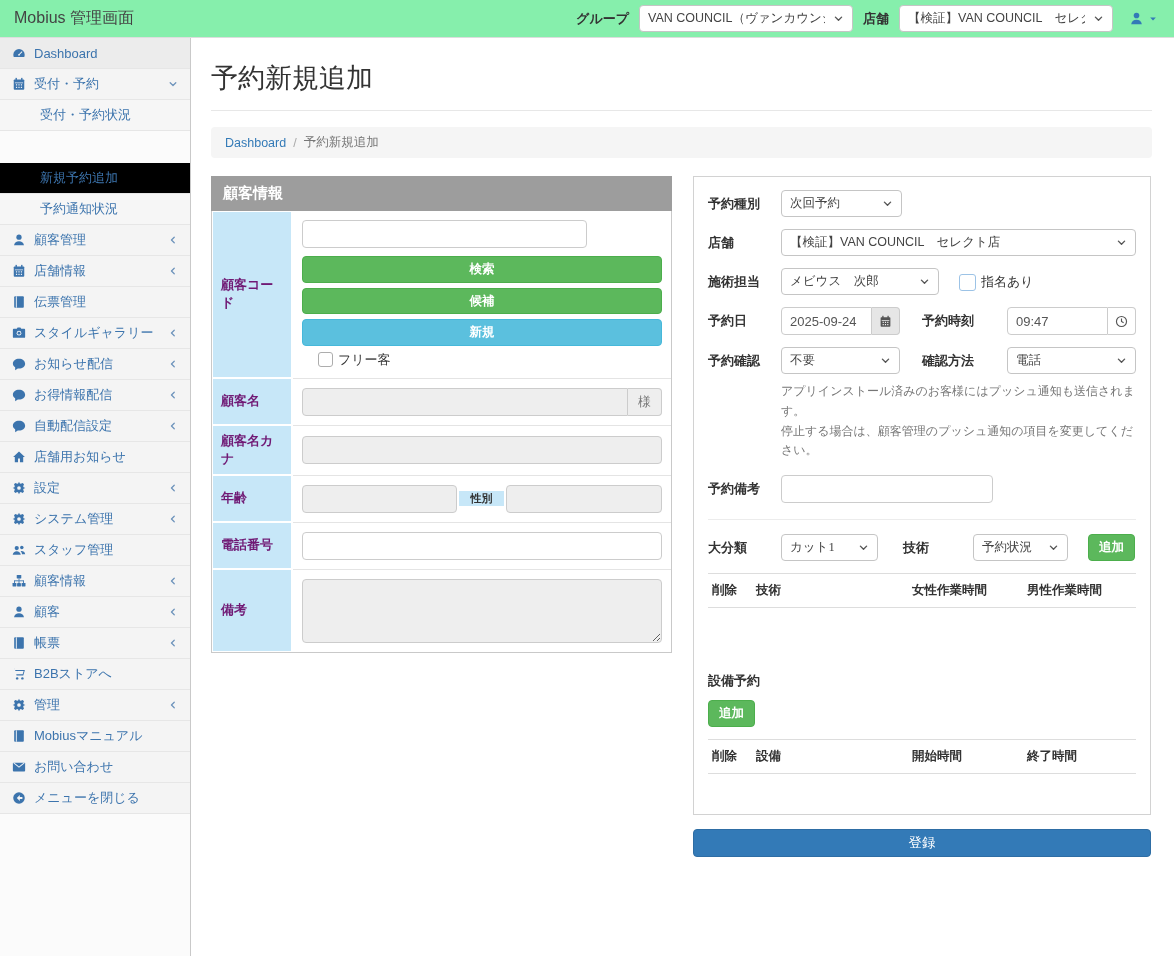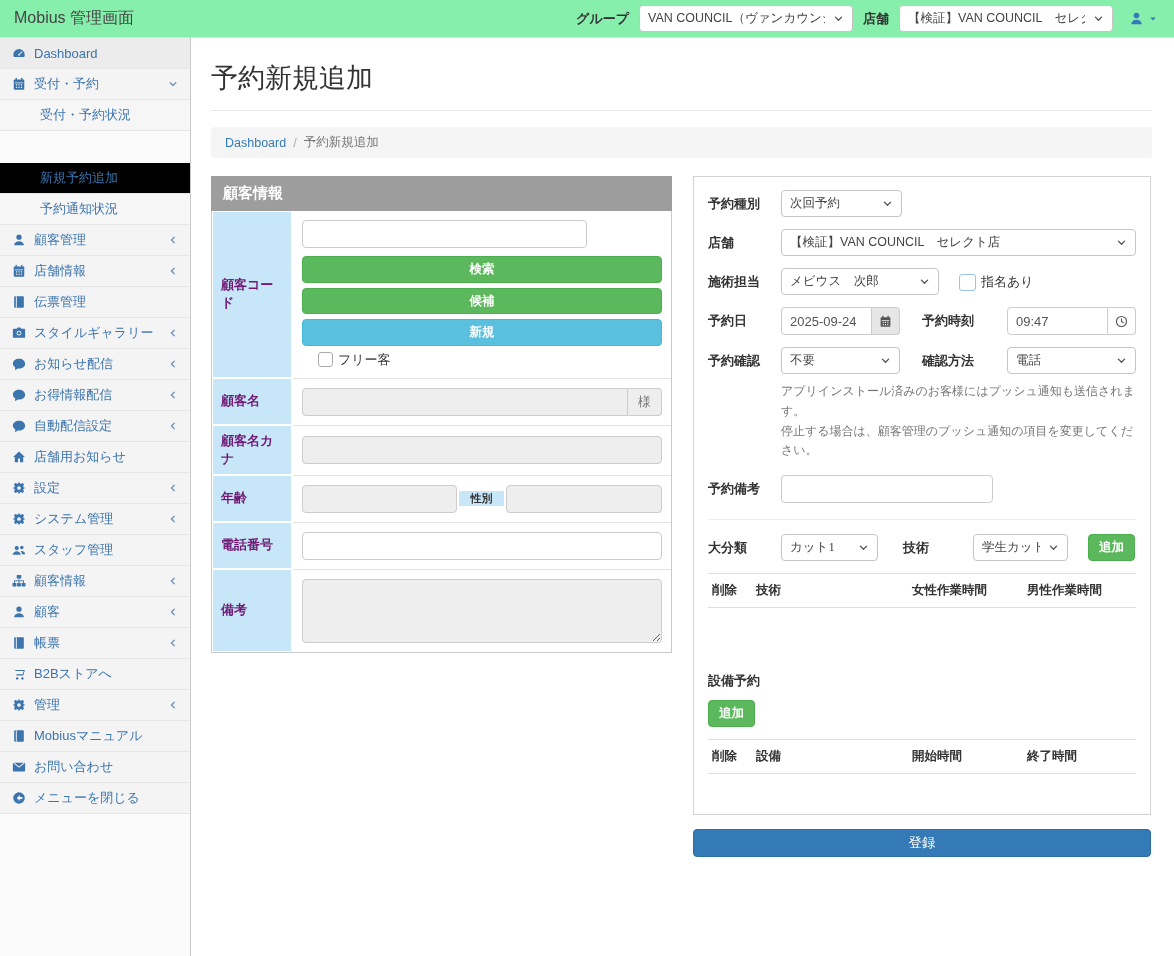--- a/index.html
+++ b/index.html
@@ -648,21 +648,21 @@
               <div class="sel sel-cat">
                 <span class="txt">カット1</span>
                 <span class="car">
                     <svg viewBox="0 0 16 16" fill="none" stroke="currentColor" stroke-width="2" stroke-linecap="round" stroke-linejoin="round">
                       <path d="M3.5 6 8 10.5 12.5 6"></path>
                     </svg>
                   </span>
               </div>
               <span class="flabel2" style="flex:0 0 70px; margin-left:25px;">技術</span>
               <div class="sel sel-tech">
-                <span class="txt">学生カット</span>
+                <span class="txt">予約状況</span>
                 <span class="car">
                     <svg viewBox="0 0 16 16" fill="none" stroke="currentColor" stroke-width="2" stroke-linecap="round" stroke-linejoin="round">
                       <path d="M3.5 6 8 10.5 12.5 6"></path>
                     </svg>
                   </span>
               </div>
               <button class="btn btn-success" style="margin-left:20px;">追加</button>
             </div>
             <div class="thead">
               <span class="th-del">削除</span>

